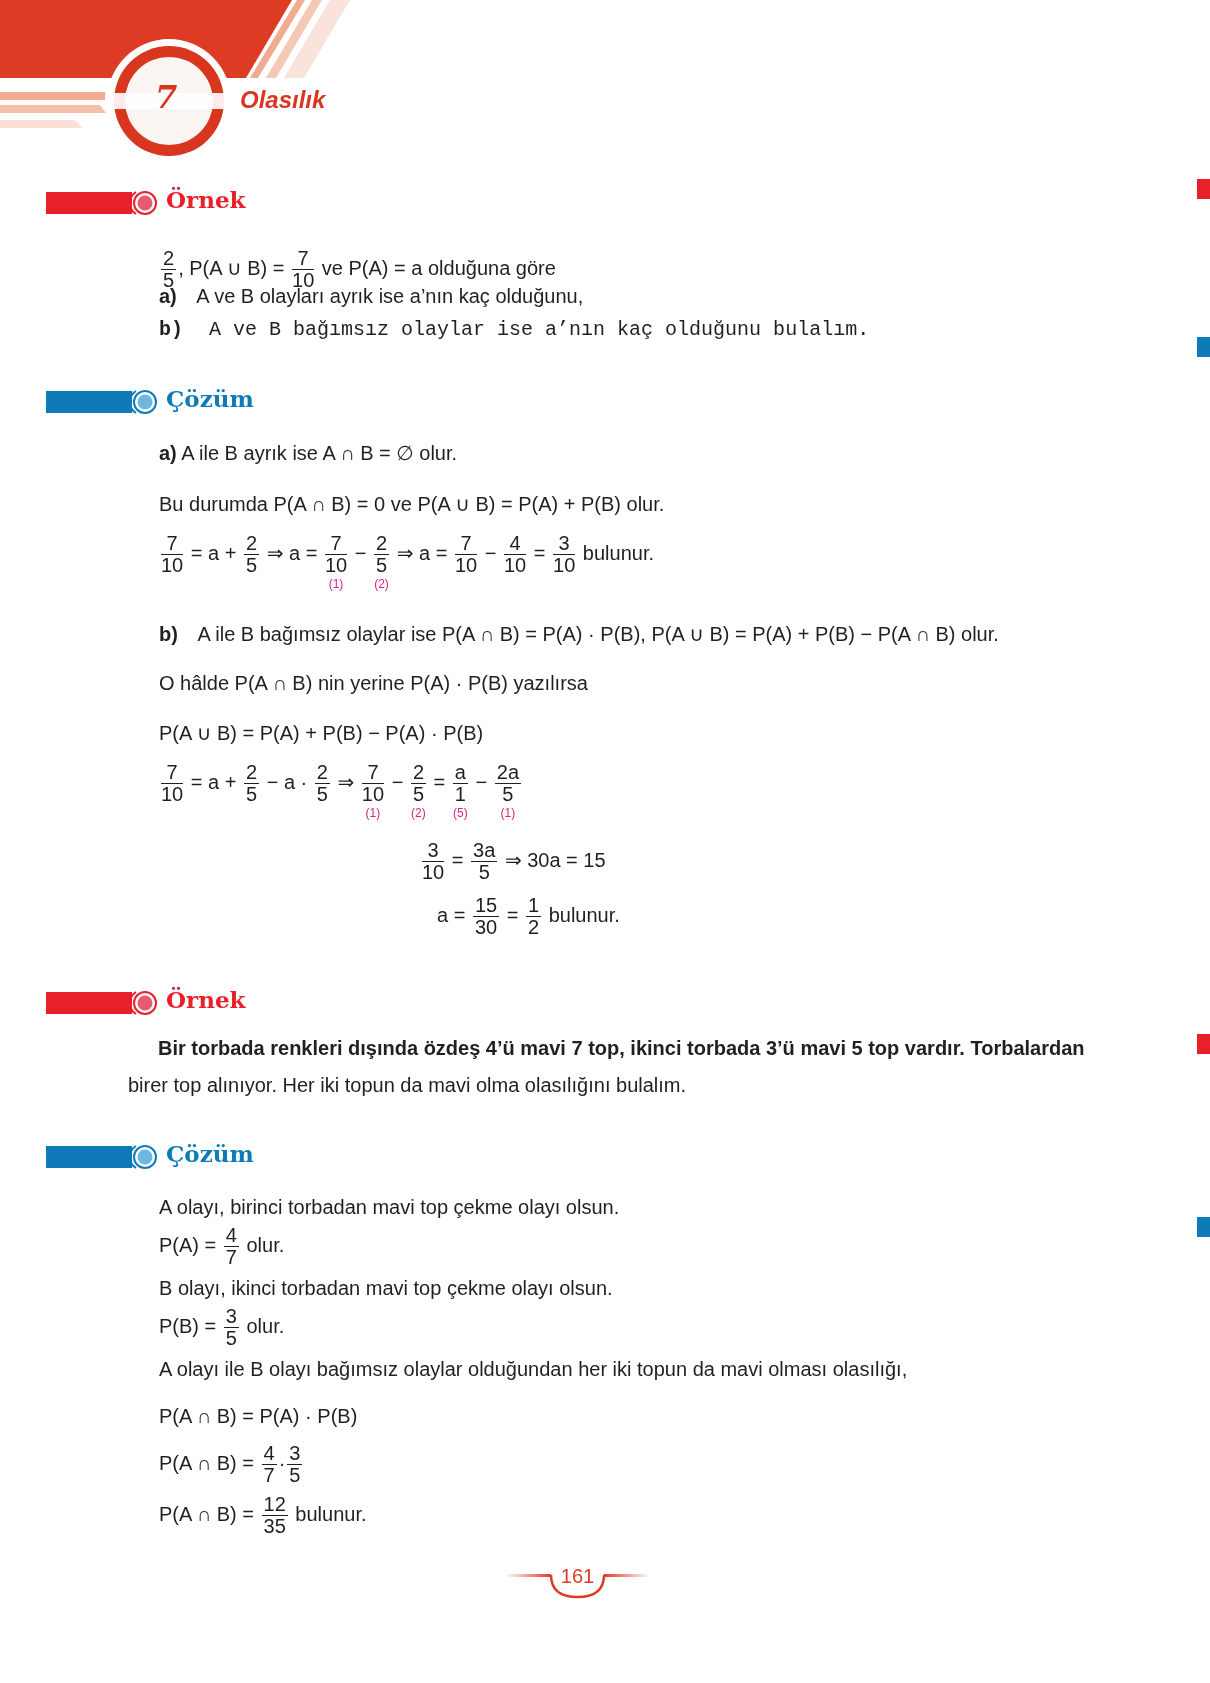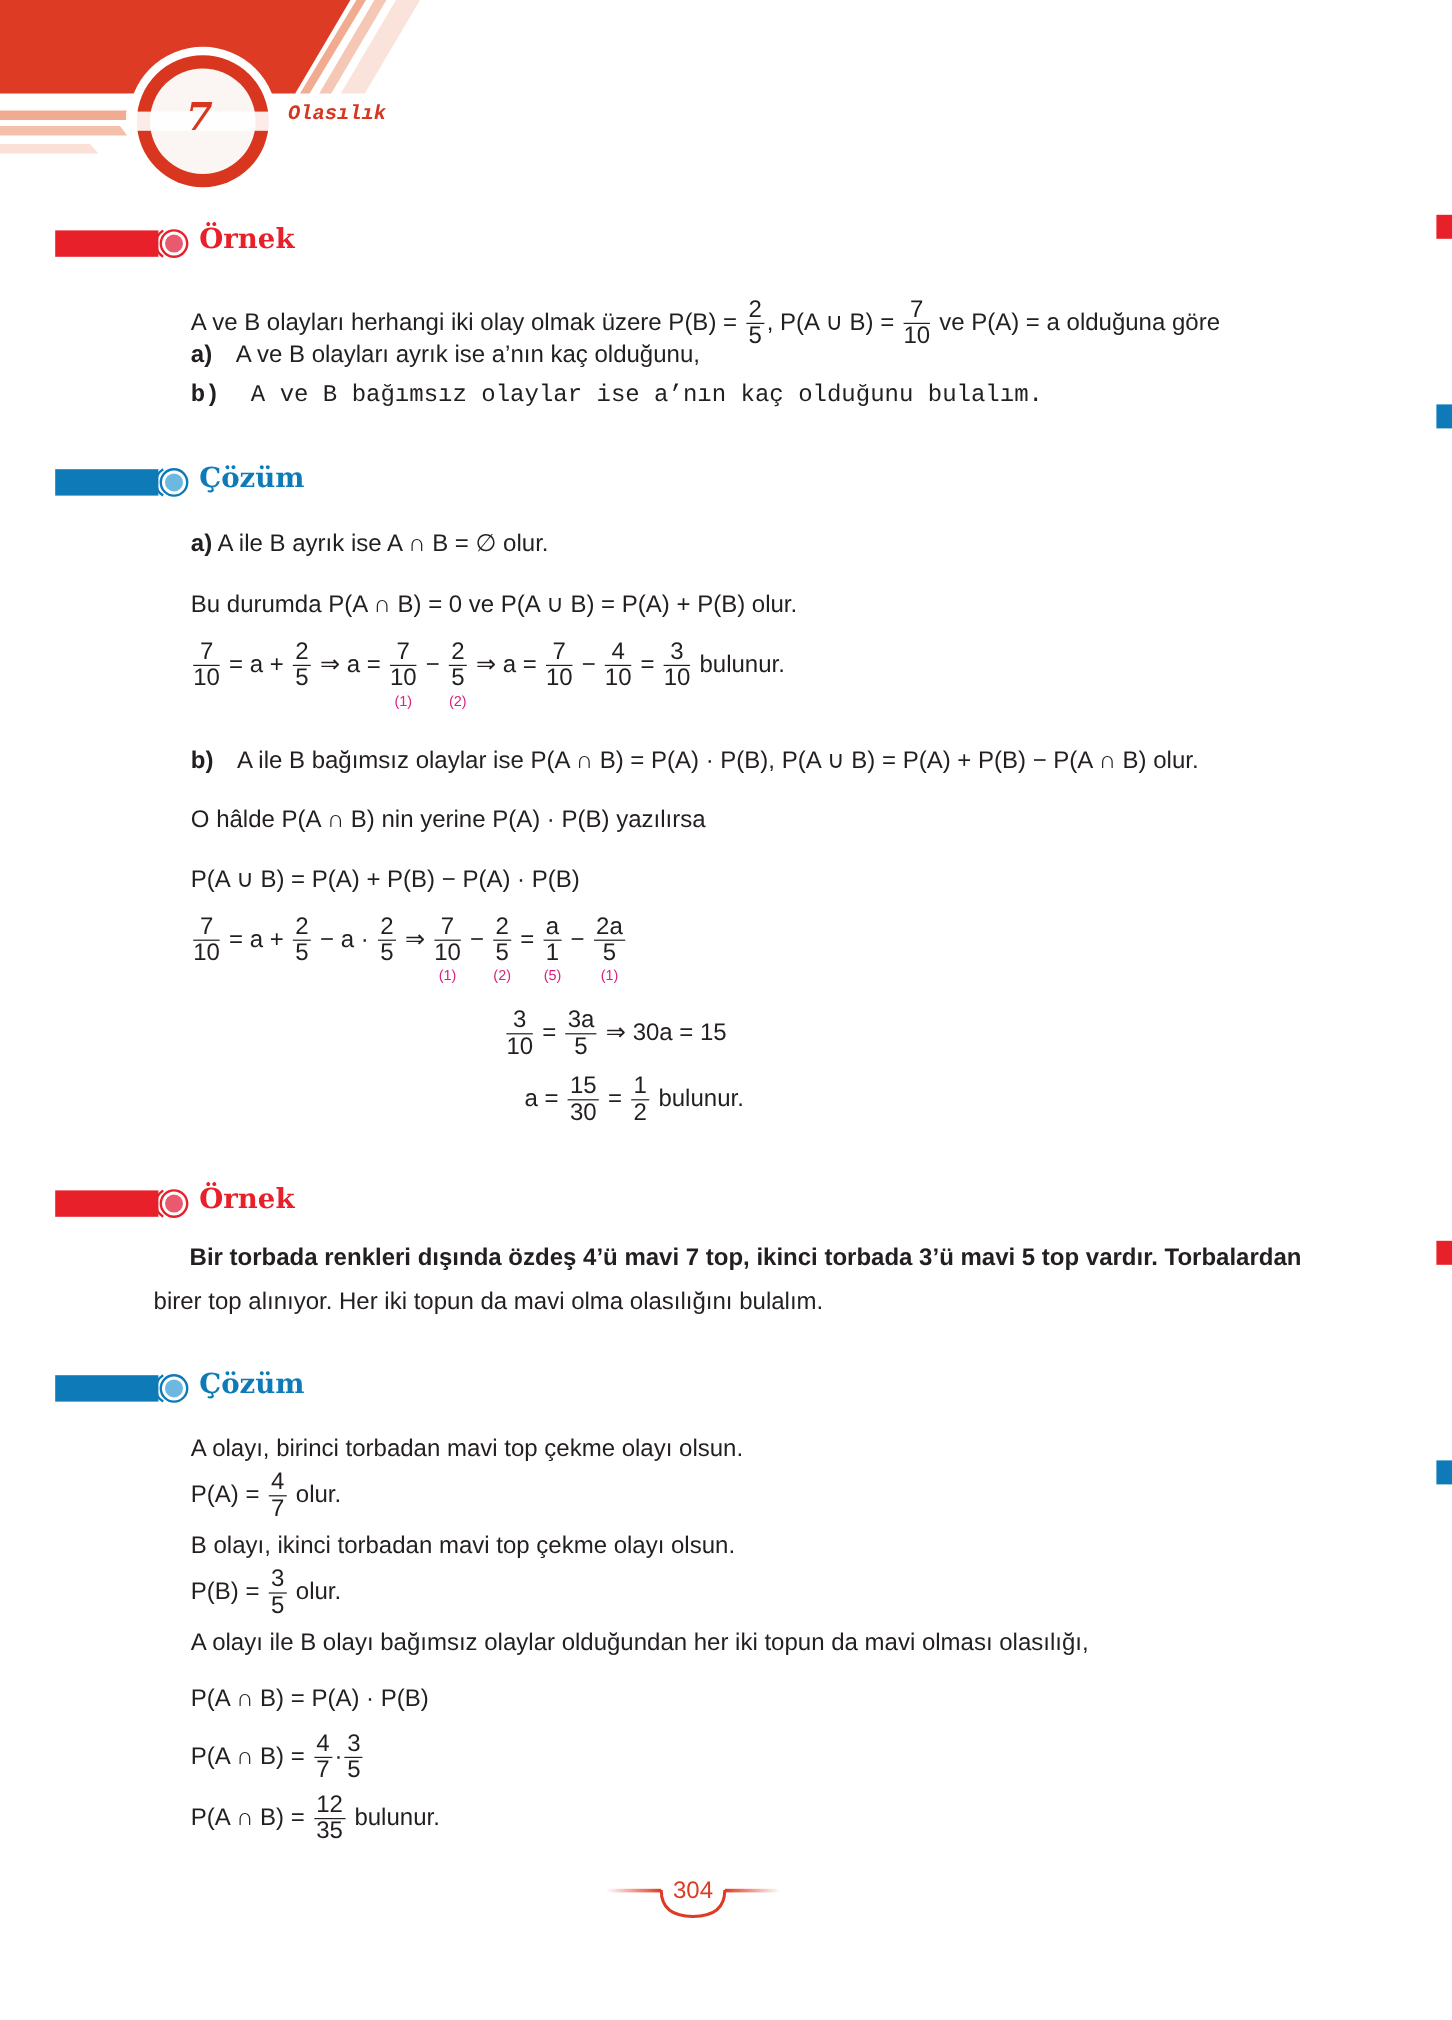--- a/index.html
+++ b/index.html
@@ -29,40 +29,39 @@
     <polygon points="330,0 350,0 304,78 284,78" fill="#fae3da"></polygon>
     <polygon points="0,92 105,92 112,100 0,100" fill="#f0ab91"></polygon>
     <polygon points="0,105 100,105 106,113 0,113" fill="#f4c0ac"></polygon>
     <polygon points="0,120 75,120 82,128 0,128" fill="#fae0d6"></polygon>
     <circle cx="169" cy="101" r="62" fill="#ffffff"></circle>
     <circle cx="169" cy="101" r="55" fill="#d8361f"></circle>
     <circle cx="169" cy="101" r="44" fill="#fbf6f4"></circle>
     <rect x="105" y="93" width="130" height="16" fill="#ffffff" opacity="0.9"></rect>
   </svg>
   <div class="abs" style="left:155px;top:78px;font-family:'DejaVu Serif',serif;font-style:italic;font-weight:bold;font-size:32px;color:#d8361f;">7</div>
-  <div class="abs" style="left:240px;top:86px;font-family:Liberation Mono, monospace;font-style:italic;font-weight:bold;font-size:17px;color:#d8361f;white-space:nowrap;">Olasılık</div>
+  <div class="abs" style="left:240px;top:86px;font-family:Liberation Sans, sans-serif;font-style:italic;font-weight:bold;font-size:24px;color:#d8361f;white-space:nowrap;">Olasılık</div>
 </div>
 
 <div class="side-tab" style="top:179px;background:#e8202a;"></div>
 <div class="side-tab" style="top:337px;background:#0e7bb8;"></div>
 <div class="side-tab" style="top:1034px;background:#e8202a;"></div>
 <div class="side-tab" style="top:1217px;background:#0e7bb8;"></div>
 
 <div class="sec-head" style="top:192px;">
   <div class="sec-bar" style="background:#e8202a;"></div>
   <svg class="sec-icon" viewBox="0 0 30 30">
     <path d="M8 4 A13 13 0 0 0 8 26" stroke="#e8202a" stroke-width="2" fill="none"></path>
     <circle cx="17" cy="15" r="11" fill="#fff" stroke="#e8202a" stroke-width="2"></circle>
     <circle cx="17" cy="15" r="7.5" fill="#ea5a6e"></circle>
   </svg>
   <div class="sec-label" style="color:#e8202a;">Örnek</div>
 </div>
 
 <div class="abs txt" style="left:159px;top:248px;">
-  <span>A ve B olayları herhangi iki olay olmak üzere P(B) =</span>
   <span class="frac"><span class="num">2</span><span class="den">5</span></span><span>, P(A ∪ B) =</span>
   <span class="frac"><span class="num">7</span><span class="den">10</span></span>
   <span>ve P(A) = a olduğuna göre</span>
 </div>
 <div class="abs txt" style="left:159px;top:284px;">
   <span class="bold">a)</span>
   <span style="margin-left:14px">A ve B olayları ayrık ise a’nın kaç olduğunu,</span>
 </div>
 <div class="abs txt" style="left:159px;top:318px;font-family:Liberation Mono, monospace;">
   <span class="bold">b)</span>
@@ -196,14 +195,14 @@
         </linearGradient>
       <linearGradient id="gr" x1="0" x2="1">
           <stop offset="0" stop-color="#de3b24"></stop>
           <stop offset="1" stop-color="#de3b24" stop-opacity="0"></stop>
         </linearGradient>
     </defs>
     <rect x="0" y="14" width="46" height="3" fill="url(#gl)"></rect>
     <rect x="99" y="14" width="46" height="3" fill="url(#gr)"></rect>
     <path d="M46 15 Q46 37 72.5 37 Q99 37 99 15" stroke="#de3b24" stroke-width="2.5" fill="none"></path>
   </svg>
-  <div class="abs" style="left:0;width:145px;top:5px;text-align:center;font-size:20px;color:#de3b24;">304</div>
+  <div class="abs" style="left:0;width:145px;top:5px;text-align:center;font-size:20px;color:#de3b24;">161</div>
 </div>
 
 </body></html>

